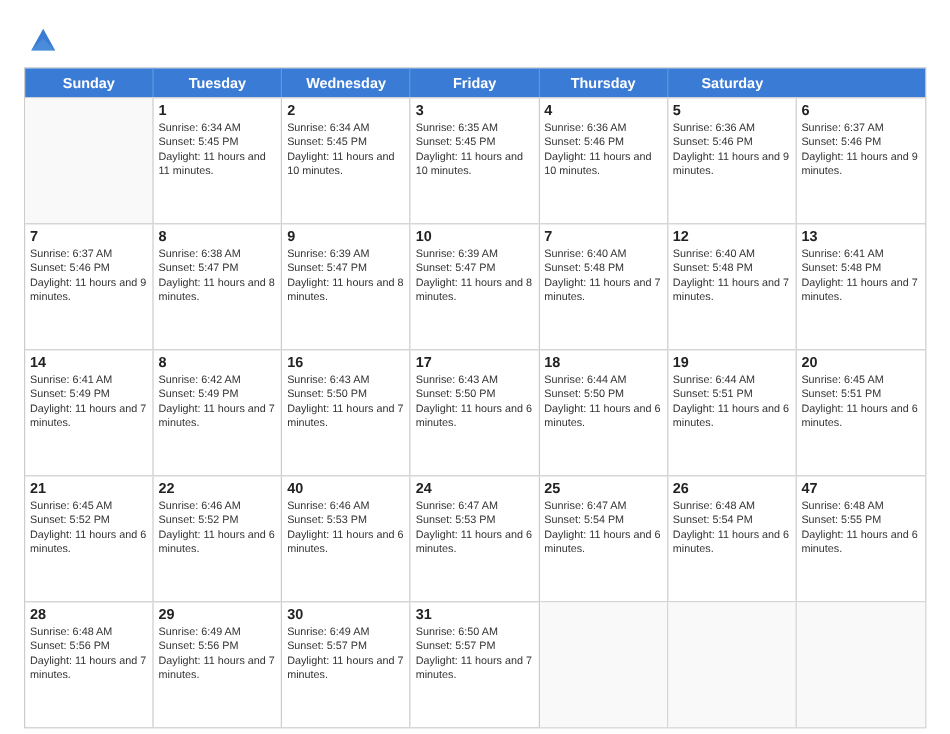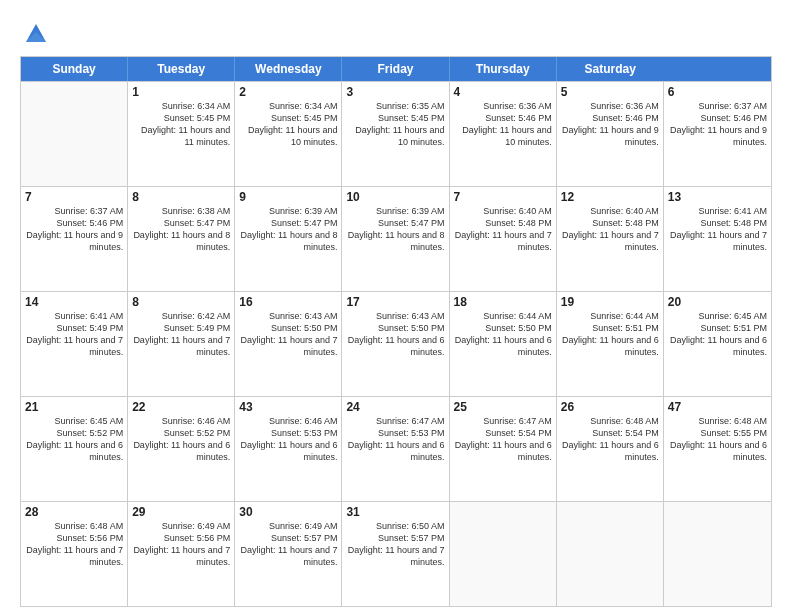--- a/index.html
+++ b/index.html
@@ -96,21 +96,20 @@
       font-size: 12px;
       font-weight: bold;
       color: #222;
       display: block;
       margin-bottom: 1px;
     }
     .day-info {
       font-size: 9px;
       color: #333;
       line-height: 1.35;
-      text-align: right;
     }
   </style>
 </head>
 <body>
 
 <div class="page">
   <div class="header">
     <div class="logo">
       <div>
         <div class="logo-text">
@@ -228,21 +227,21 @@
         <div class="cal-week">
           <div class="cal-cell">
             <span class="day-num">21</span>
             <div class="day-info">Sunrise: 6:45 AM<br>Sunset: 5:52 PM<br>Daylight: 11 hours and 6 minutes.</div>
           </div>
           <div class="cal-cell">
             <span class="day-num">22</span>
             <div class="day-info">Sunrise: 6:46 AM<br>Sunset: 5:52 PM<br>Daylight: 11 hours and 6 minutes.</div>
           </div>
           <div class="cal-cell">
-            <span class="day-num">43</span>
+            <span class="day-num">40</span>
             <div class="day-info">Sunrise: 6:46 AM<br>Sunset: 5:53 PM<br>Daylight: 11 hours and 6 minutes.</div>
           </div>
           <div class="cal-cell">
             <span class="day-num">24</span>
             <div class="day-info">Sunrise: 6:47 AM<br>Sunset: 5:53 PM<br>Daylight: 11 hours and 6 minutes.</div>
           </div>
           <div class="cal-cell">
             <span class="day-num">25</span>
             <div class="day-info">Sunrise: 6:47 AM<br>Sunset: 5:54 PM<br>Daylight: 11 hours and 6 minutes.</div>
           </div>

